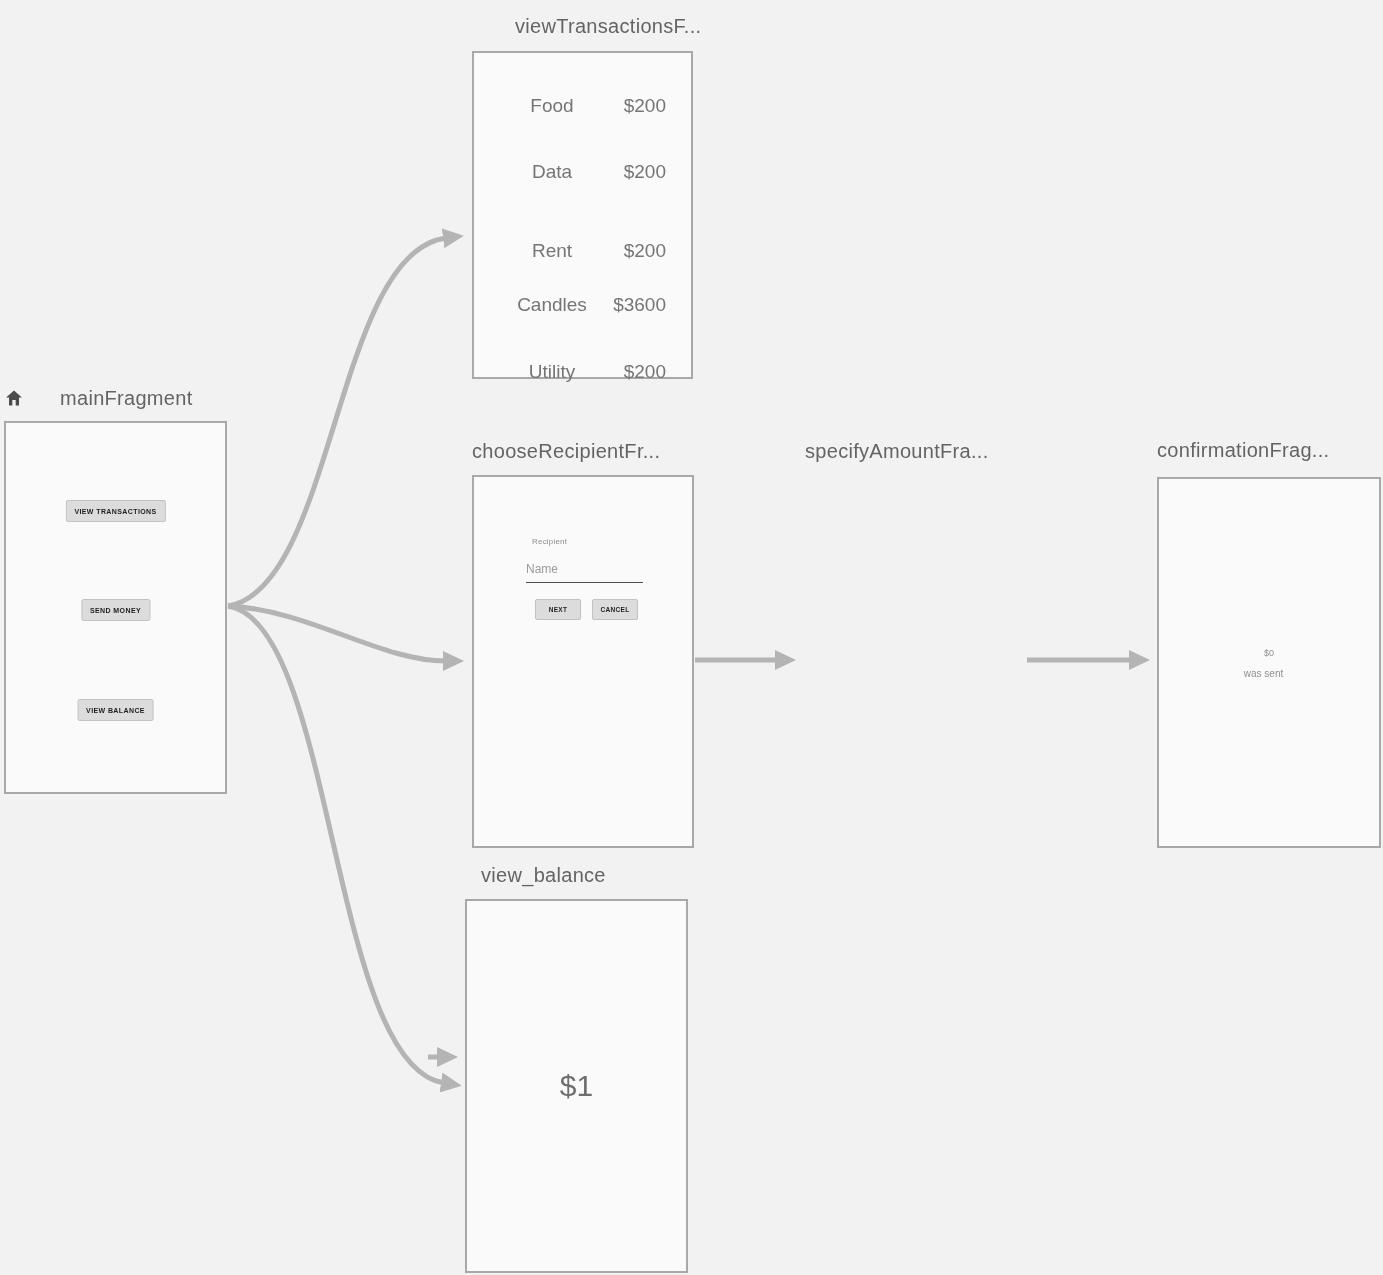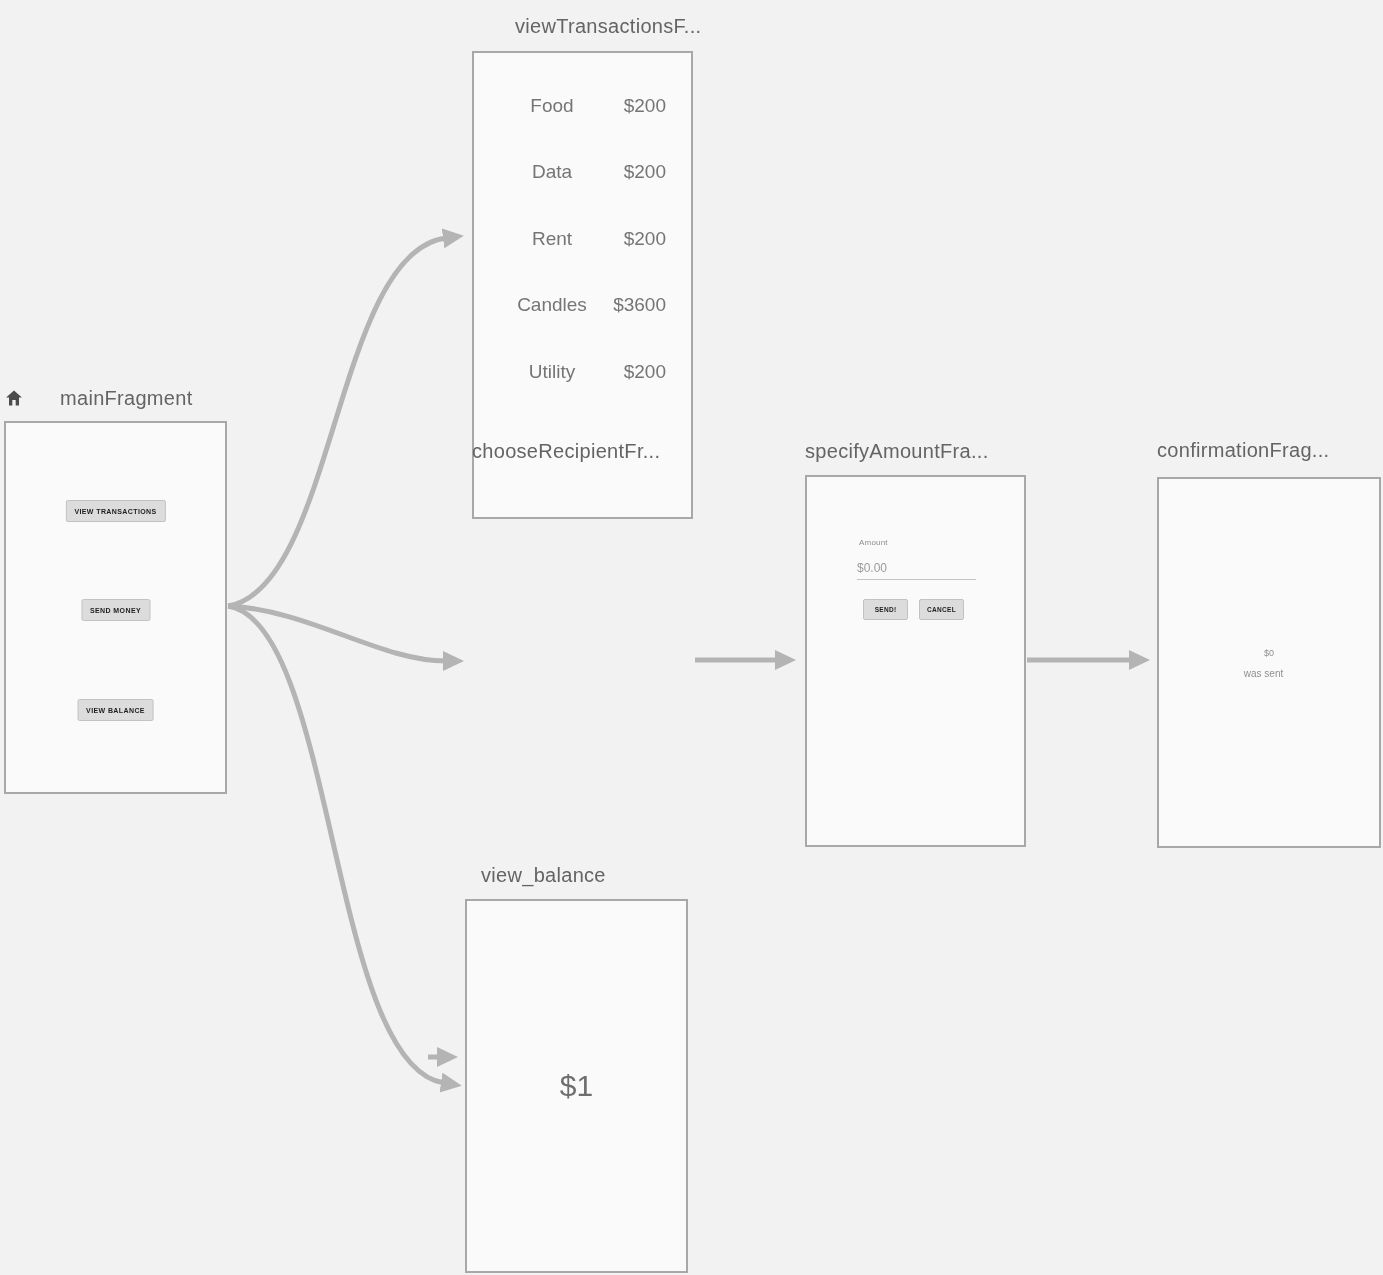--- a/index.html
+++ b/index.html
@@ -18,21 +18,21 @@
   }
   .panel-title{
     position:absolute;z-index:2;
     font-size:20px;color:#646464;letter-spacing:.3px;white-space:nowrap;
     display:flex;align-items:center;gap:5px;height:24px;
   }
   .home-icon{width:20px;height:20px;flex:0 0 auto;display:block;}
   
   #panel-main{left:4px;top:421px;width:223px;height:373px;}
   #title-main{left:4px;top:386px;gap:36px;}
-  #panel-vt{left:472px;top:51px;width:221px;height:468px;}
+  #panel-vt{left:472px;top:51px;width:221px;height:328px;}
   #title-vt{left:472px;top:14px;margin-left:43px;}
   #panel-cr{left:472px;top:475px;width:222px;height:373px;}
   #title-cr{left:472px;top:439px;justify-content:flex-end;}
   #panel-sa{left:805px;top:475px;width:221px;height:372px;}
   #title-sa{left:805px;top:439px;}
   #panel-cf{left:1157px;top:477px;width:224px;height:371px;}
   #title-cf{left:1157px;top:438px;}
   #panel-vb{left:465px;top:899px;width:223px;height:374px;}
   #title-vb{left:465px;top:863px;margin-left:16px;}
   
@@ -43,21 +43,21 @@
     font-size:7px;font-weight:700;color:#1d1d1d;letter-spacing:.4px;
     white-space:nowrap;padding:0 8px;
   }
   #panel-main .mini-btn:nth-of-type(1){top:77px;min-width:90px;}
   #panel-main .mini-btn:nth-of-type(2){top:176px;min-width:58px;}
   #panel-main .mini-btn:nth-of-type(3){top:276px;min-width:68px;}
   .txn-row{position:absolute;left:0;right:0;height:24px;line-height:24px;
     font-size:19px;color:#757575;}
   .txn-row:nth-of-type(1){top:41px;}
   .txn-row:nth-of-type(2){top:107px;}
-  .txn-row:nth-of-type(3){top:174px;}
+  .txn-row:nth-of-type(3){top:186px;}
   .txn-row:nth-of-type(4){top:240px;}
   .txn-row:nth-of-type(5){top:307px;}
   .txn-label{position:absolute;left:28px;width:100px;text-align:center;}
   .txn-amount{position:absolute;right:25px;text-align:right;}
   .micro-label{position:absolute;font-size:8px;color:#8d8d8d;letter-spacing:.2px;}
   .micro-input{position:absolute;font-size:12px;color:#9b9b9b;}
   .micro-underline{position:absolute;height:1px;}
   .micro-btn{
     position:absolute;height:21px;background:#dcdcdc;border:1px solid #c2c2c2;
     border-radius:2px;box-sizing:border-box;
@@ -138,30 +138,30 @@
     </div>
     <div class="txn-row">
       <span class="txn-label">Utility</span>
       <span class="txn-amount">$200</span>
     </div>
   </div>
 
   <div class="panel-title" id="title-cr">
     <span>chooseRecipientFr...</span>
   </div>
+  <div class="panel" id="panel-cr">
+    <div class="micro-label" id="cr-label">Recipient</div>
+    <div class="micro-input" id="cr-name">Name</div>
+    <div class="micro-underline" id="cr-line"></div>
+    <div class="micro-btn" id="cr-next">NEXT</div>
+    <div class="micro-btn" id="cr-cancel">CANCEL</div>
+  </div>
 
   <div class="panel-title" id="title-sa">
     <span>specifyAmountFra...</span>
-  </div>
-  <div class="panel" id="panel-sa">
-    <div class="micro-label" id="sa-label">Amount</div>
-    <div class="micro-input" id="sa-amount">$0.00</div>
-    <div class="micro-underline" id="sa-line"></div>
-    <div class="micro-btn" id="sa-send">SEND!</div>
-    <div class="micro-btn" id="sa-cancel">CANCEL</div>
   </div>
 
   <div class="panel-title" id="title-cf">
     <span>confirmationFrag...</span>
   </div>
   <div class="panel" id="panel-cf">
     <div class="cf-amount">$0</div>
     <div class="cf-caption">was sent</div>
   </div>
 

